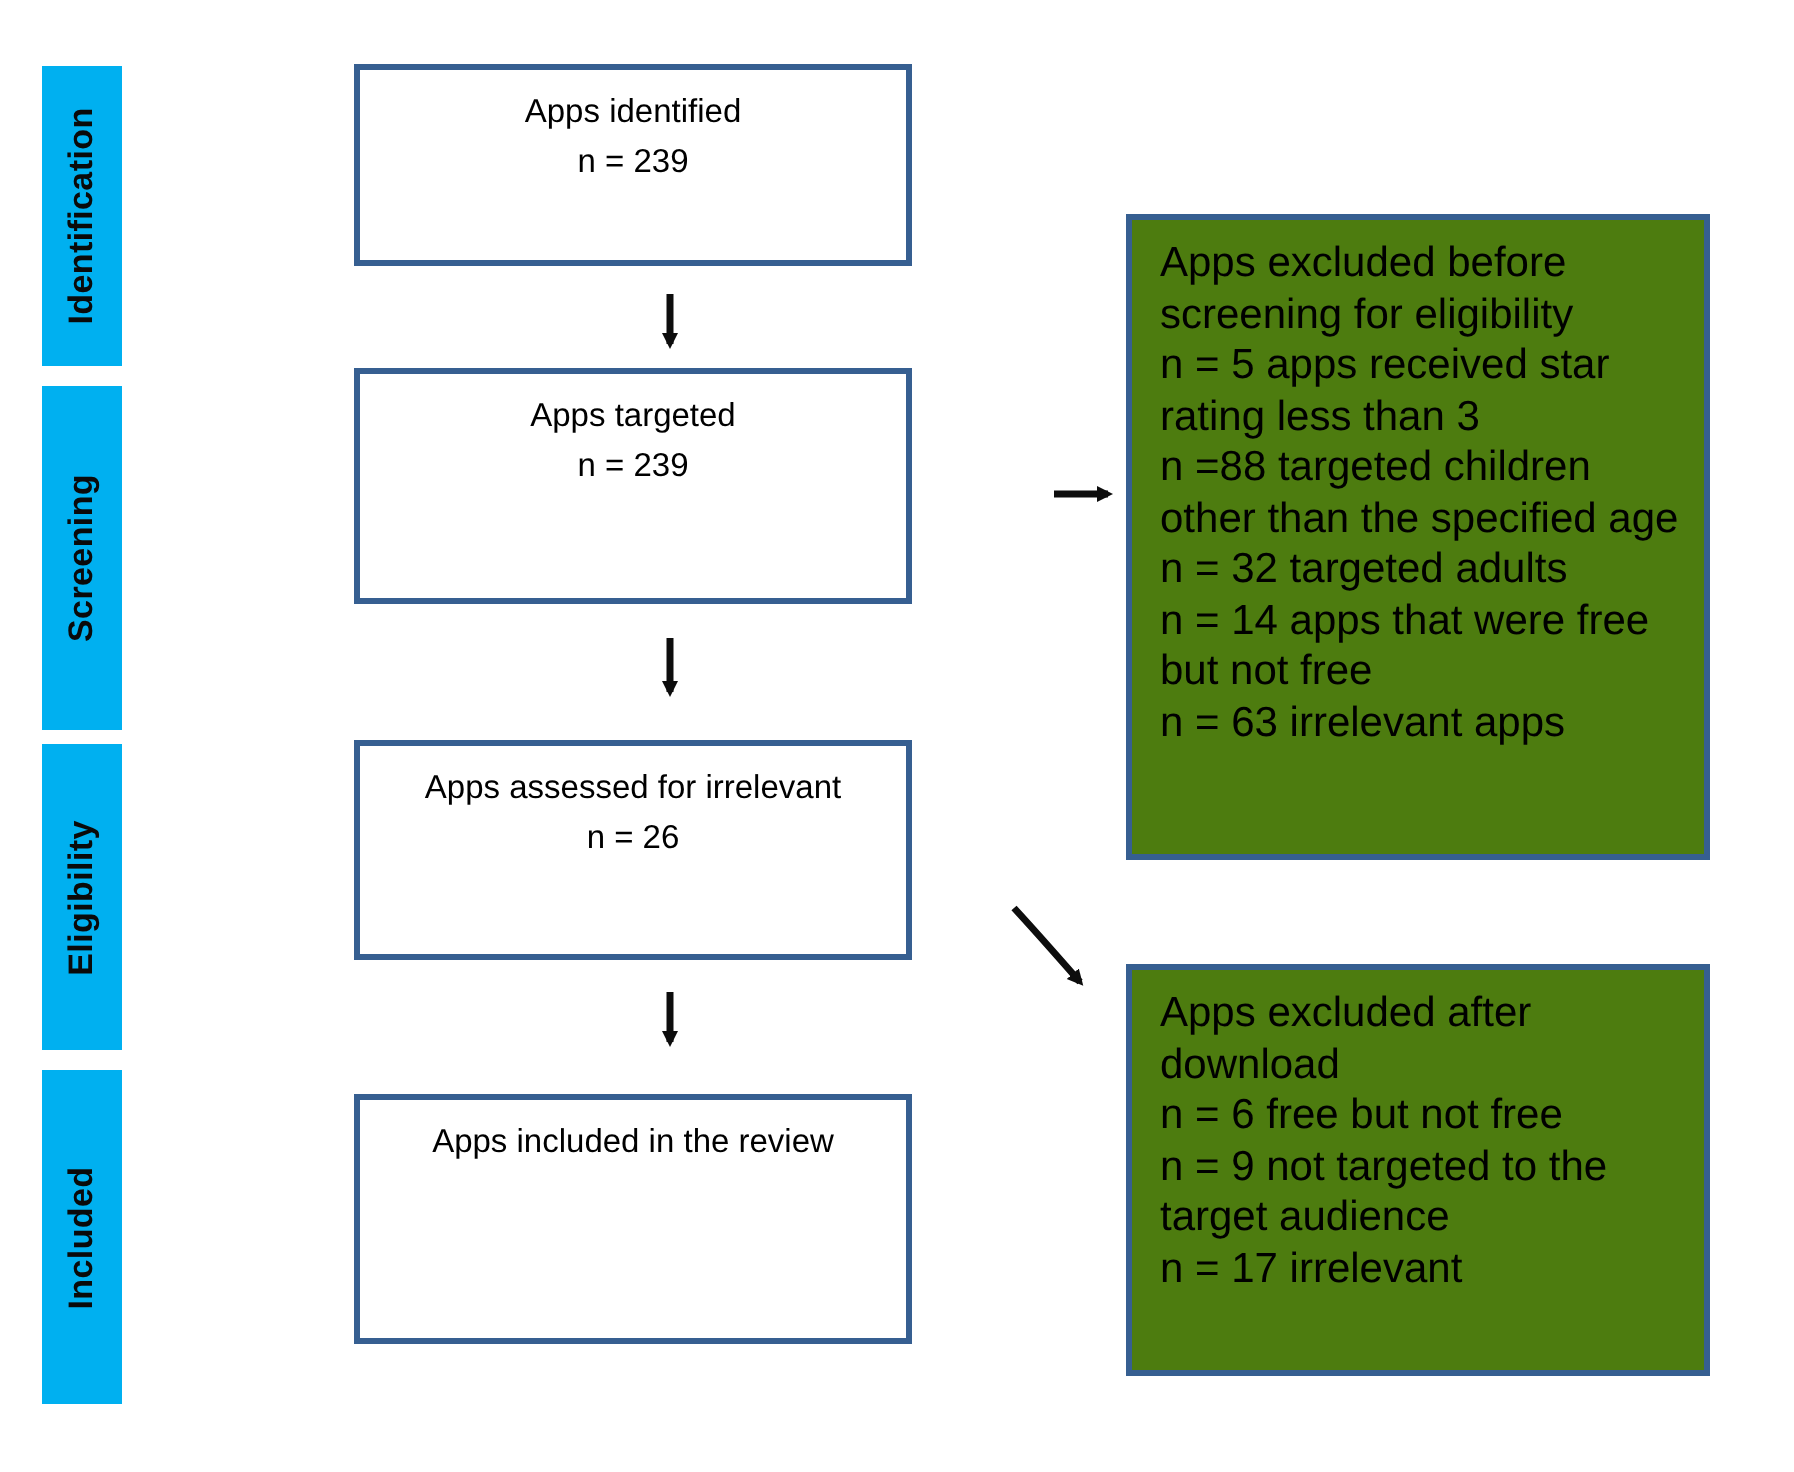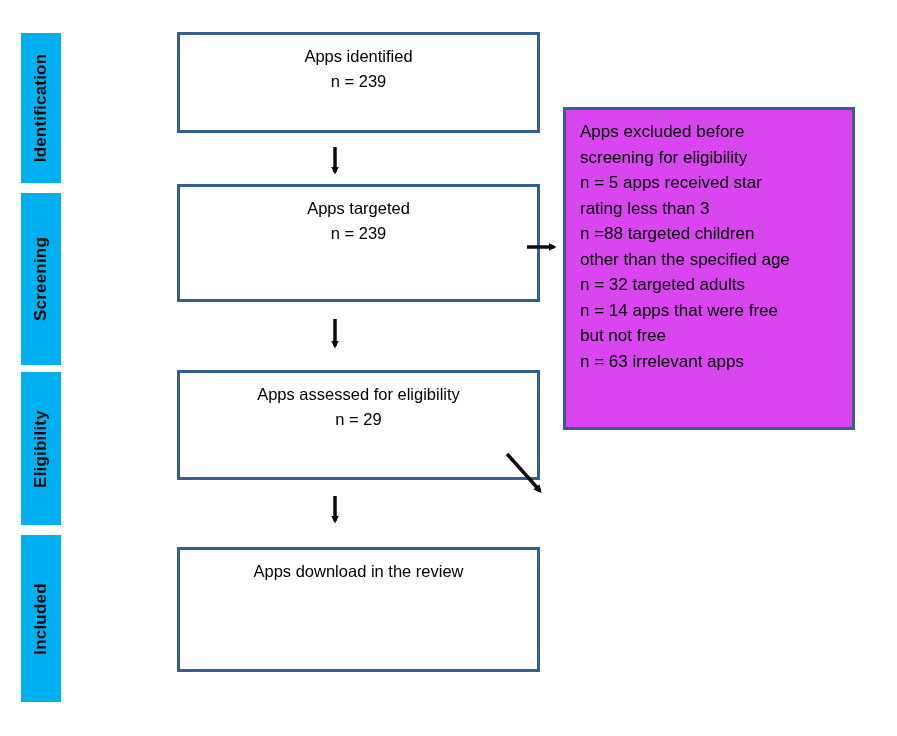--- a/index.html
+++ b/index.html
@@ -36,44 +36,44 @@
   }
   #bar-identification { top: 33px;  height: 150px; }
   #bar-screening      { top: 193px; height: 172px; }
   #bar-eligibility    { top: 372px; height: 153px; }
   #bar-included       { top: 535px; height: 167px; }
 
   
   .flow-box {
     position: absolute;
     left: 177px;
-    width: 363px;
+    width: 279px;
     background: #ffffff;
     border: 3px solid #365F91;
     box-sizing: border-box;
     text-align: center;
     padding-top: 9px;
     font-size: 16.5px;
     line-height: 25px;
   }
   #box-identified { top: 32px;  height: 101px; }
   #box-screened   { top: 184px; height: 118px; }
   #box-assessed   { top: 370px; height: 110px; }
   #box-included   { top: 547px; height: 125px; }
 
   
   .side-box {
     position: absolute;
     left: 563px;
     width: 292px;
-    background: #d946ef;
+    background: #4d7c0f;
     border: 3px solid #365F91;
     box-sizing: border-box;
     padding: 9px 6px 6px 14px;
-    font-size: 17px;
+    font-size: 21px;
     line-height: 25.5px;
     white-space: pre-line;
     text-align: left;
   }
   #sidebox-before { top: 107px; height: 323px; }
   #sidebox-after  { top: 482px; height: 206px; }
 
   
   .arrow-layer {
     position: absolute;
@@ -104,37 +104,43 @@
 
   <div class="flow-box" id="box-identified">
     <div>Apps identified</div>
     <div>n = 239</div>
   </div>
   <div class="flow-box" id="box-screened">
     <div>Apps targeted</div>
     <div>n = 239</div>
   </div>
   <div class="flow-box" id="box-assessed">
-    <div>Apps assessed for eligibility</div>
-    <div>n = 29</div>
+    <div>Apps assessed for irrelevant</div>
+    <div>n = 26</div>
   </div>
   <div class="flow-box" id="box-included">
-    <div>Apps download in the review</div>
+    <div>Apps included in the review</div>
   </div>
 
   <div class="side-box" id="sidebox-before">Apps excluded before
 screening for eligibility
 n = 5 apps received star
 rating less than 3
 n =88 targeted children
 other than the specified age
 n = 32 targeted adults
 n = 14 apps that were free
 but not free
 n = 63 irrelevant apps</div>
+  <div class="side-box" id="sidebox-after">Apps excluded after
+download
+n = 6 free but not free
+n = 9 not targeted to the
+target audience
+n = 17 irrelevant</div>
 
   <svg class="arrow-layer" viewBox="0 0 897 736" xmlns="http://www.w3.org/2000/svg">
     <defs>
       <marker id="ah" markerWidth="9" markerHeight="9" refX="5.5" refY="4" orient="auto" markerUnits="userSpaceOnUse">
         <path d="M0,0 L8,4 L0,8 Z" fill="#0d0d0d"></path>
       </marker>
     </defs>
     <line x1="335" y1="147" x2="335" y2="172" stroke="#0d0d0d" stroke-width="3.5" marker-end="url(#ah)"></line>
     <line x1="335" y1="319" x2="335" y2="346" stroke="#0d0d0d" stroke-width="3.5" marker-end="url(#ah)"></line>
     <line x1="335" y1="496" x2="335" y2="521" stroke="#0d0d0d" stroke-width="3.5" marker-end="url(#ah)"></line>

